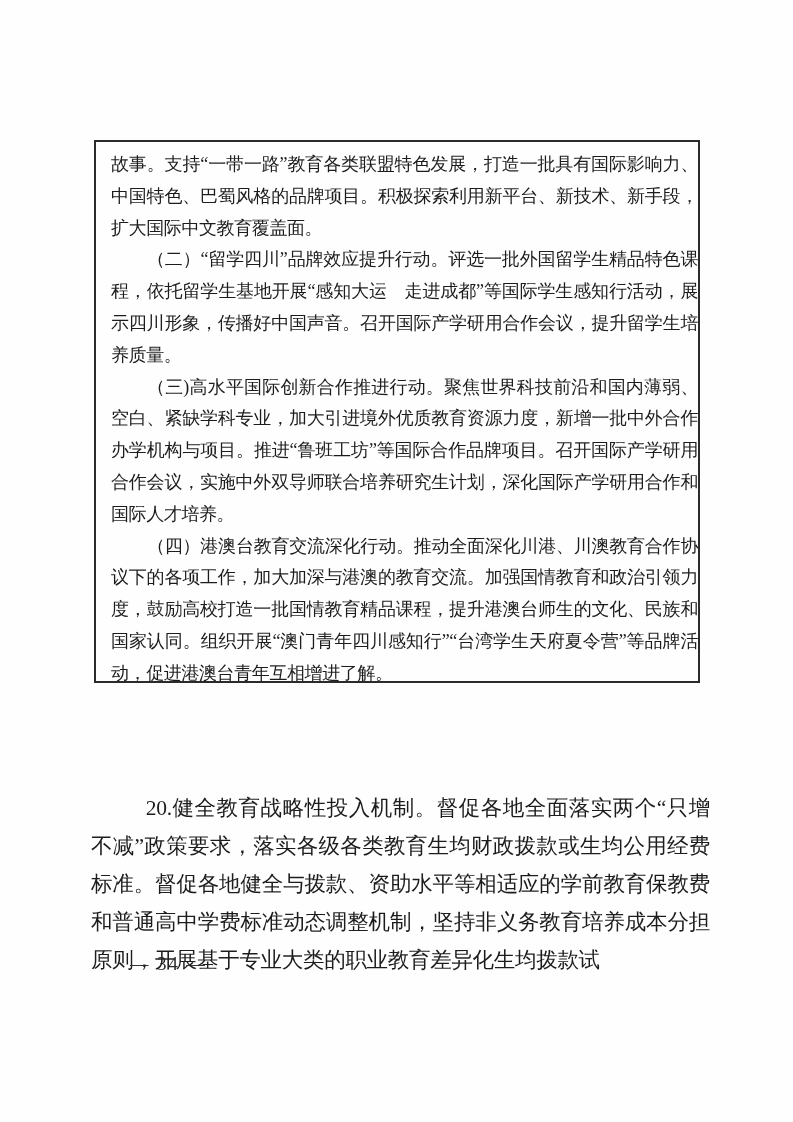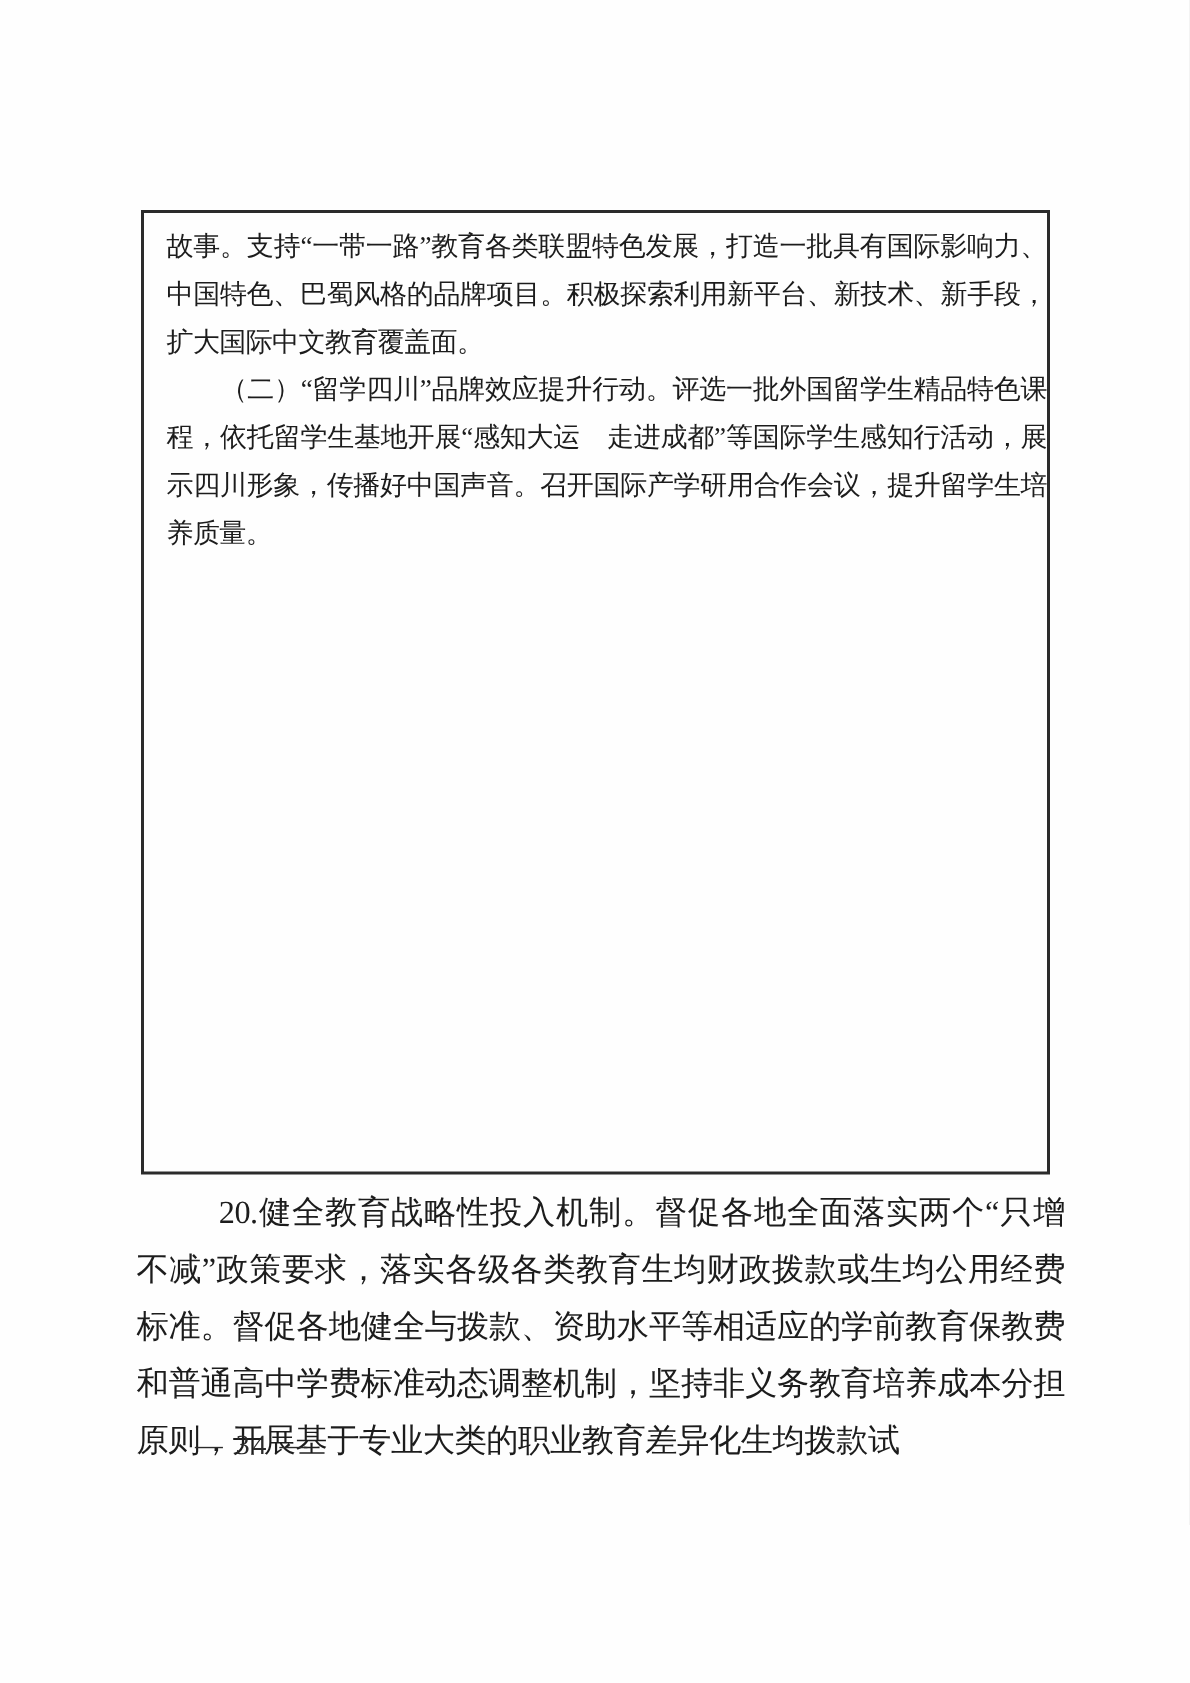--- a/index.html
+++ b/index.html
@@ -16,21 +16,21 @@
     font-family: "Liberation Serif", "DejaVu Serif", serif;
     color: #1c1c1c;
     overflow: hidden;
   }
   
   .content-box {
     position: absolute;
     left: 94px;
     top: 140px;
     width: 606px;
-    height: 643px;
+    height: 543px;
     box-sizing: border-box;
     border: 2px solid #2b2b2b;
     padding: 7px 0 0 15px;
     font-size: 18px;
     line-height: 31.8px;
     letter-spacing: -0.4px;
     text-align: justify;
     overflow: hidden;
   }
   .content-box p {
@@ -71,19 +71,21 @@
   }
 </style>
 </head>
 <body>
 
 <div class="page">
 
   <div class="content-box">
     <p class="first">故事。支持“一带一路”教育各类联盟特色发展，打造一批具有国际影响力、中国特色、巴蜀风格的品牌项目。积极探索利用新平台、新技术、新手段，扩大国际中文教育覆盖面。</p>
     <p>（二）“留学四川”品牌效应提升行动。评选一批外国留学生精品特色课程，依托留学生基地开展“感知大运　走进成都”等国际学生感知行活动，展示四川形象，传播好中国声音。召开国际产学研用合作会议，提升留学生培养质量。</p>
+    <p>（三)高水平国际创新合作推进行动。聚焦世界科技前沿和国内薄弱、空白、紧缺学科专业，加大引进境外优质教育资源力度，新增一批中外合作办学机构与项目。推进“鲁班工坊”等国际合作品牌项目。召开国际产学研用合作会议，实施中外双导师联合培养研究生计划，深化国际产学研用合作和国际人才培养。</p>
+    <p>（四）港澳台教育交流深化行动。推动全面深化川港、川澳教育合作协议下的各项工作，加大加深与港澳的教育交流。加强国情教育和政治引领力度，鼓励高校打造一批国情教育精品课程，提升港澳台师生的文化、民族和国家认同。组织开展“澳门青年四川感知行”“台湾学生天府夏令营”等品牌活动，促进港澳台青年互相增进了解。</p>
   </div>
 
   <p class="main-para">20.健全教育战略性投入机制。督促各地全面落实两个“只增不减”政策要求，落实各级各类教育生均财政拨款或生均公用经费标准。督促各地健全与拨款、资助水平等相适应的学前教育保教费和普通高中学费标准动态调整机制，坚持非义务教育培养成本分担原则，开展基于专业大类的职业教育差异化生均拨款试</p>
 
   <div class="page-number">— 34 —</div>
 
 </div>
 
 </body></html>

